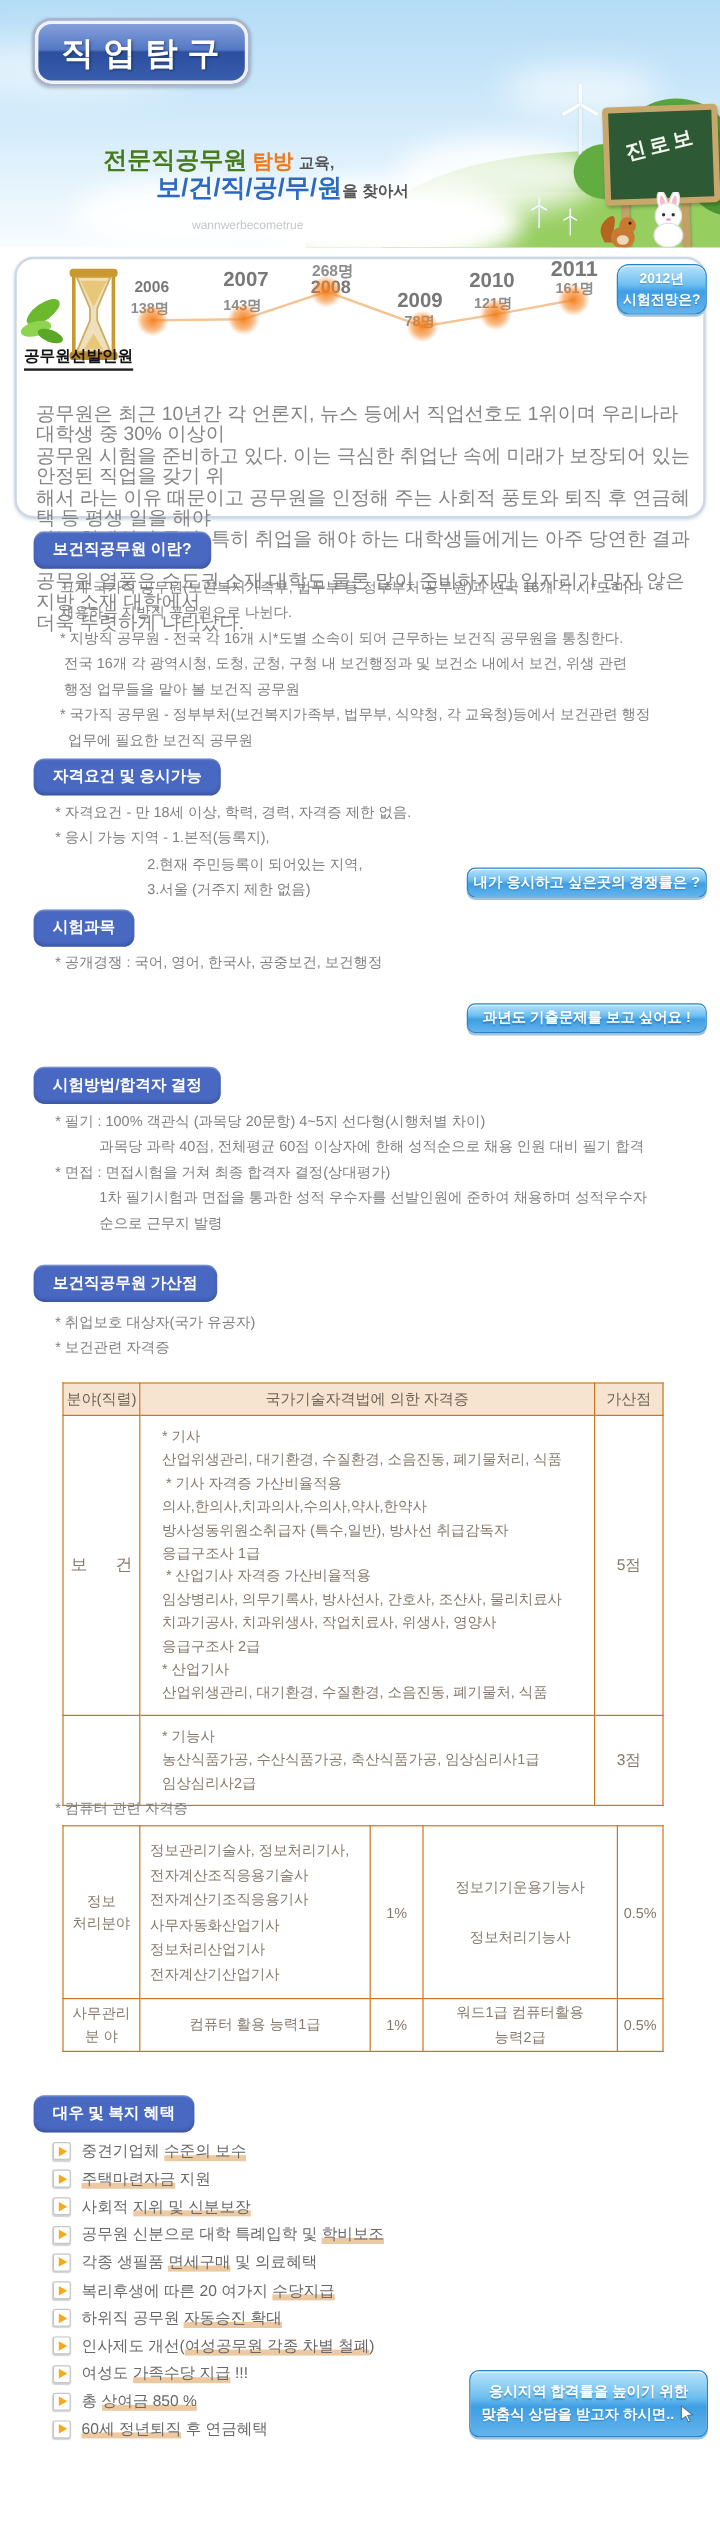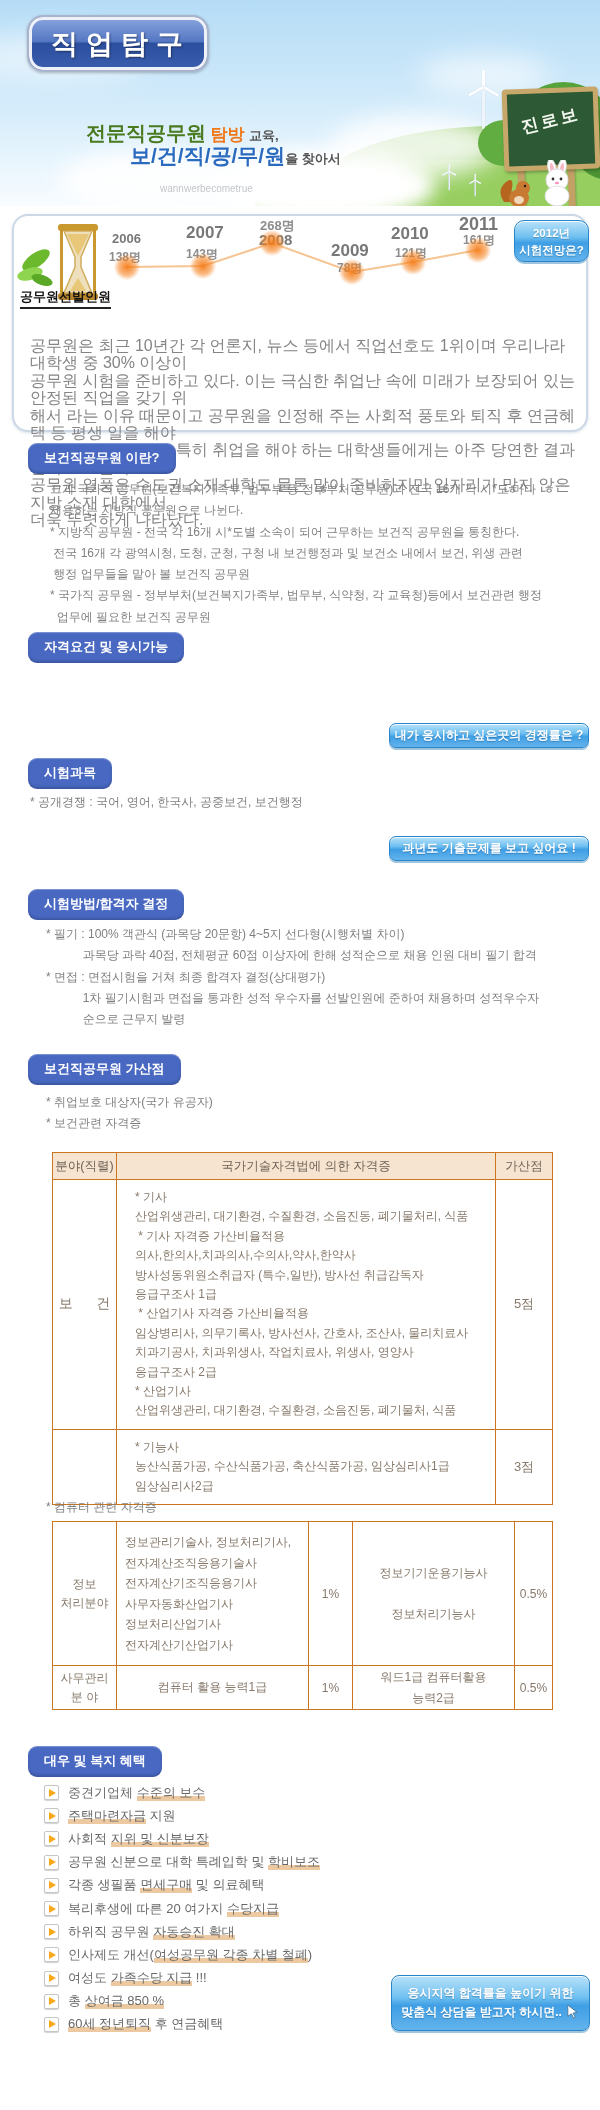--- a/index.html
+++ b/index.html
@@ -231,24 +231,28 @@
   <div class="badge" style="top:443px">보건직공무원 이란?</div>
   <div class="sbody" style="left:50px;top:479px">크게 국가직 공무원(보건복지가족부, 법무부 등 정부부처 공무원)과 전국 16개 각 시*도 마다
 채용하는 지방직 공무원으로 나뉜다.
 * 지방직 공무원 - 전국 각 16개 시*도별 소속이 되어 근무하는 보건직 공무원을 통칭한다.
  전국 16개 각 광역시청, 도청, 군청, 구청 내 보건행정과 및 보건소 내에서 보건, 위생 관련
  행정 업무들을 맡아 볼 보건직 공무원
 * 국가직 공무원 - 정부부처(보건복지가족부, 법무부, 식약청, 각 교육청)등에서 보건관련 행정
   업무에 필요한 보건직 공무원</div>
 
   <div class="badge" style="top:632px">자격요건 및 응시가능</div>
+  <div class="sbody" style="left:46px;top:667px">* 자격요건 - 만 18세 이상, 학력, 경력, 자격증 제한 없음.
+* 응시 가능 지역 - 1.본적(등록지),
+                       2.현재 주민등록이 되어있는 지역,
+                       3.서울 (거주지 제한 없음)</div>
   <div class="cbtn btn-a">내가 응시하고 싶은곳의 경쟁률은 ?</div>
 
   <div class="badge" style="top:758px">시험과목</div>
-  <div class="sbody" style="left:30px;top:792px">* 공개경쟁 : 국어, 영어, 한국사, 공중보건, 보건행정</div>
+  <div class="sbody" style="left:46px;top:792px">* 공개경쟁 : 국어, 영어, 한국사, 공중보건, 보건행정</div>
   <div class="cbtn btn-b">과년도 기출문제를 보고 싶어요 !</div>
 
   <div class="badge" style="top:889px">시험방법/합격자 결정</div>
   <div class="sbody" style="left:46px;top:924px">* 필기 : 100% 객관식 (과목당 20문항) 4~5지 선다형(시행처별 차이)
            과목당 과락 40점, 전체평균 60점 이상자에 한해 성적순으로 채용 인원 대비 필기 합격
 * 면접 : 면접시험을 거쳐 최종 합격자 결정(상대평가)
            1차 필기시험과 면접을 통과한 성적 우수자를 선발인원에 준하여 채용하며 성적우수자
            순으로 근무지 발령</div>
 
   <div class="badge" style="top:1054px">보건직공무원 가산점</div>

